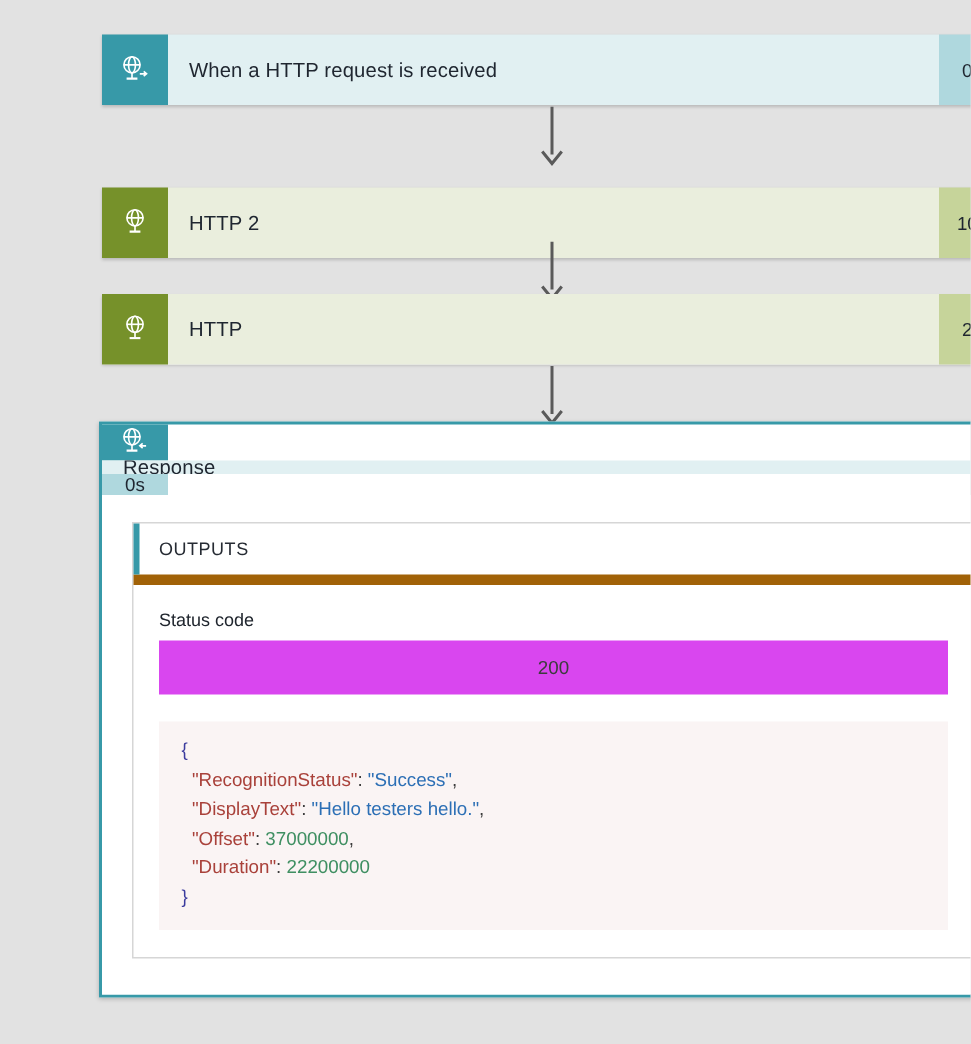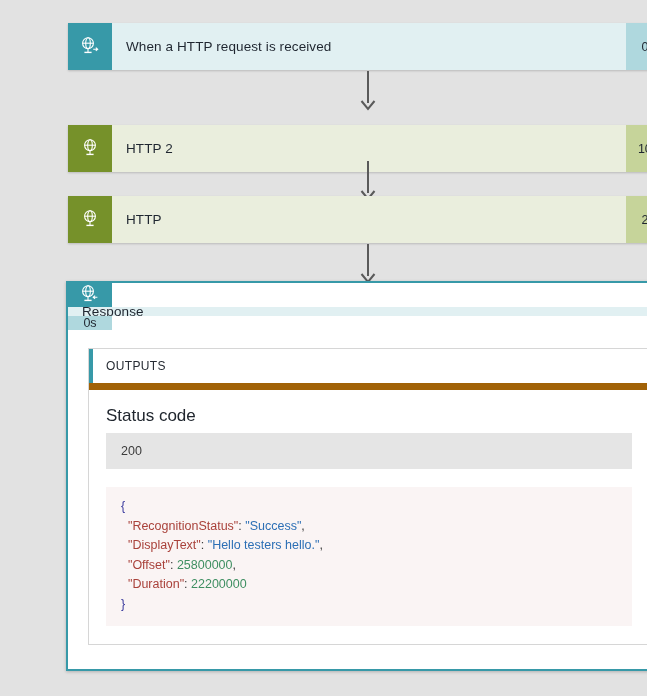--- a/index.html
+++ b/index.html
@@ -140,30 +140,31 @@
     padding-left: 17px;
     font-size: 12px;
     color: #262b33;
     letter-spacing: .35px;
   }
 
   .outputs-content {
     padding: 16px 17px 18px 17px;
   }
   .field-label {
-    font-size: 17px;
+    font-size: 12px;
     color: #20262e;
     margin-bottom: 7px;
   }
   .field-box {
-    background: #e5e5e5;
+    background: #d946ef;
     padding: 11px 15px;
     font-size: 12.5px;
     color: #3c3c3c;
     margin-bottom: 18px;
+    text-align: center;
   }
 
   .code-block {
     background: #faf4f4;
     padding: 10px 15px 12px 15px;
     font-size: 12.5px;
     line-height: 19.5px;
     white-space: pre;
     color: #333;
   }
@@ -283,21 +284,21 @@
         </div>
 
         <div class="outputs-content">
 
           <div class="field-label">Status code</div>
           <div class="field-box">200</div>
 
           <div class="code-block"><span class="tok-brace">{</span>
 <span>  <span class="tok-key">"RecognitionStatus"</span><span class="tok-punct">: </span><span class="tok-str">"Success"</span><span class="tok-punct">,</span></span>
 <span>  <span class="tok-key">"DisplayText"</span><span class="tok-punct">: </span><span class="tok-str">"Hello testers hello."</span><span class="tok-punct">,</span></span>
-<span>  <span class="tok-key">"Offset"</span><span class="tok-punct">: </span><span class="tok-num">25800000</span><span class="tok-punct">,</span></span>
+<span>  <span class="tok-key">"Offset"</span><span class="tok-punct">: </span><span class="tok-num">37000000</span><span class="tok-punct">,</span></span>
 <span>  <span class="tok-key">"Duration"</span><span class="tok-punct">: </span><span class="tok-num">22200000</span><span class="tok-punct"></span></span>
 <span class="tok-brace">}</span></div>
 
         </div>
       </div>
     </div>
   </div>
 
   <div class="status-badge" style="left:610px; top:271px;">
     <svg width="11" height="11" viewBox="0 0 12 12">

